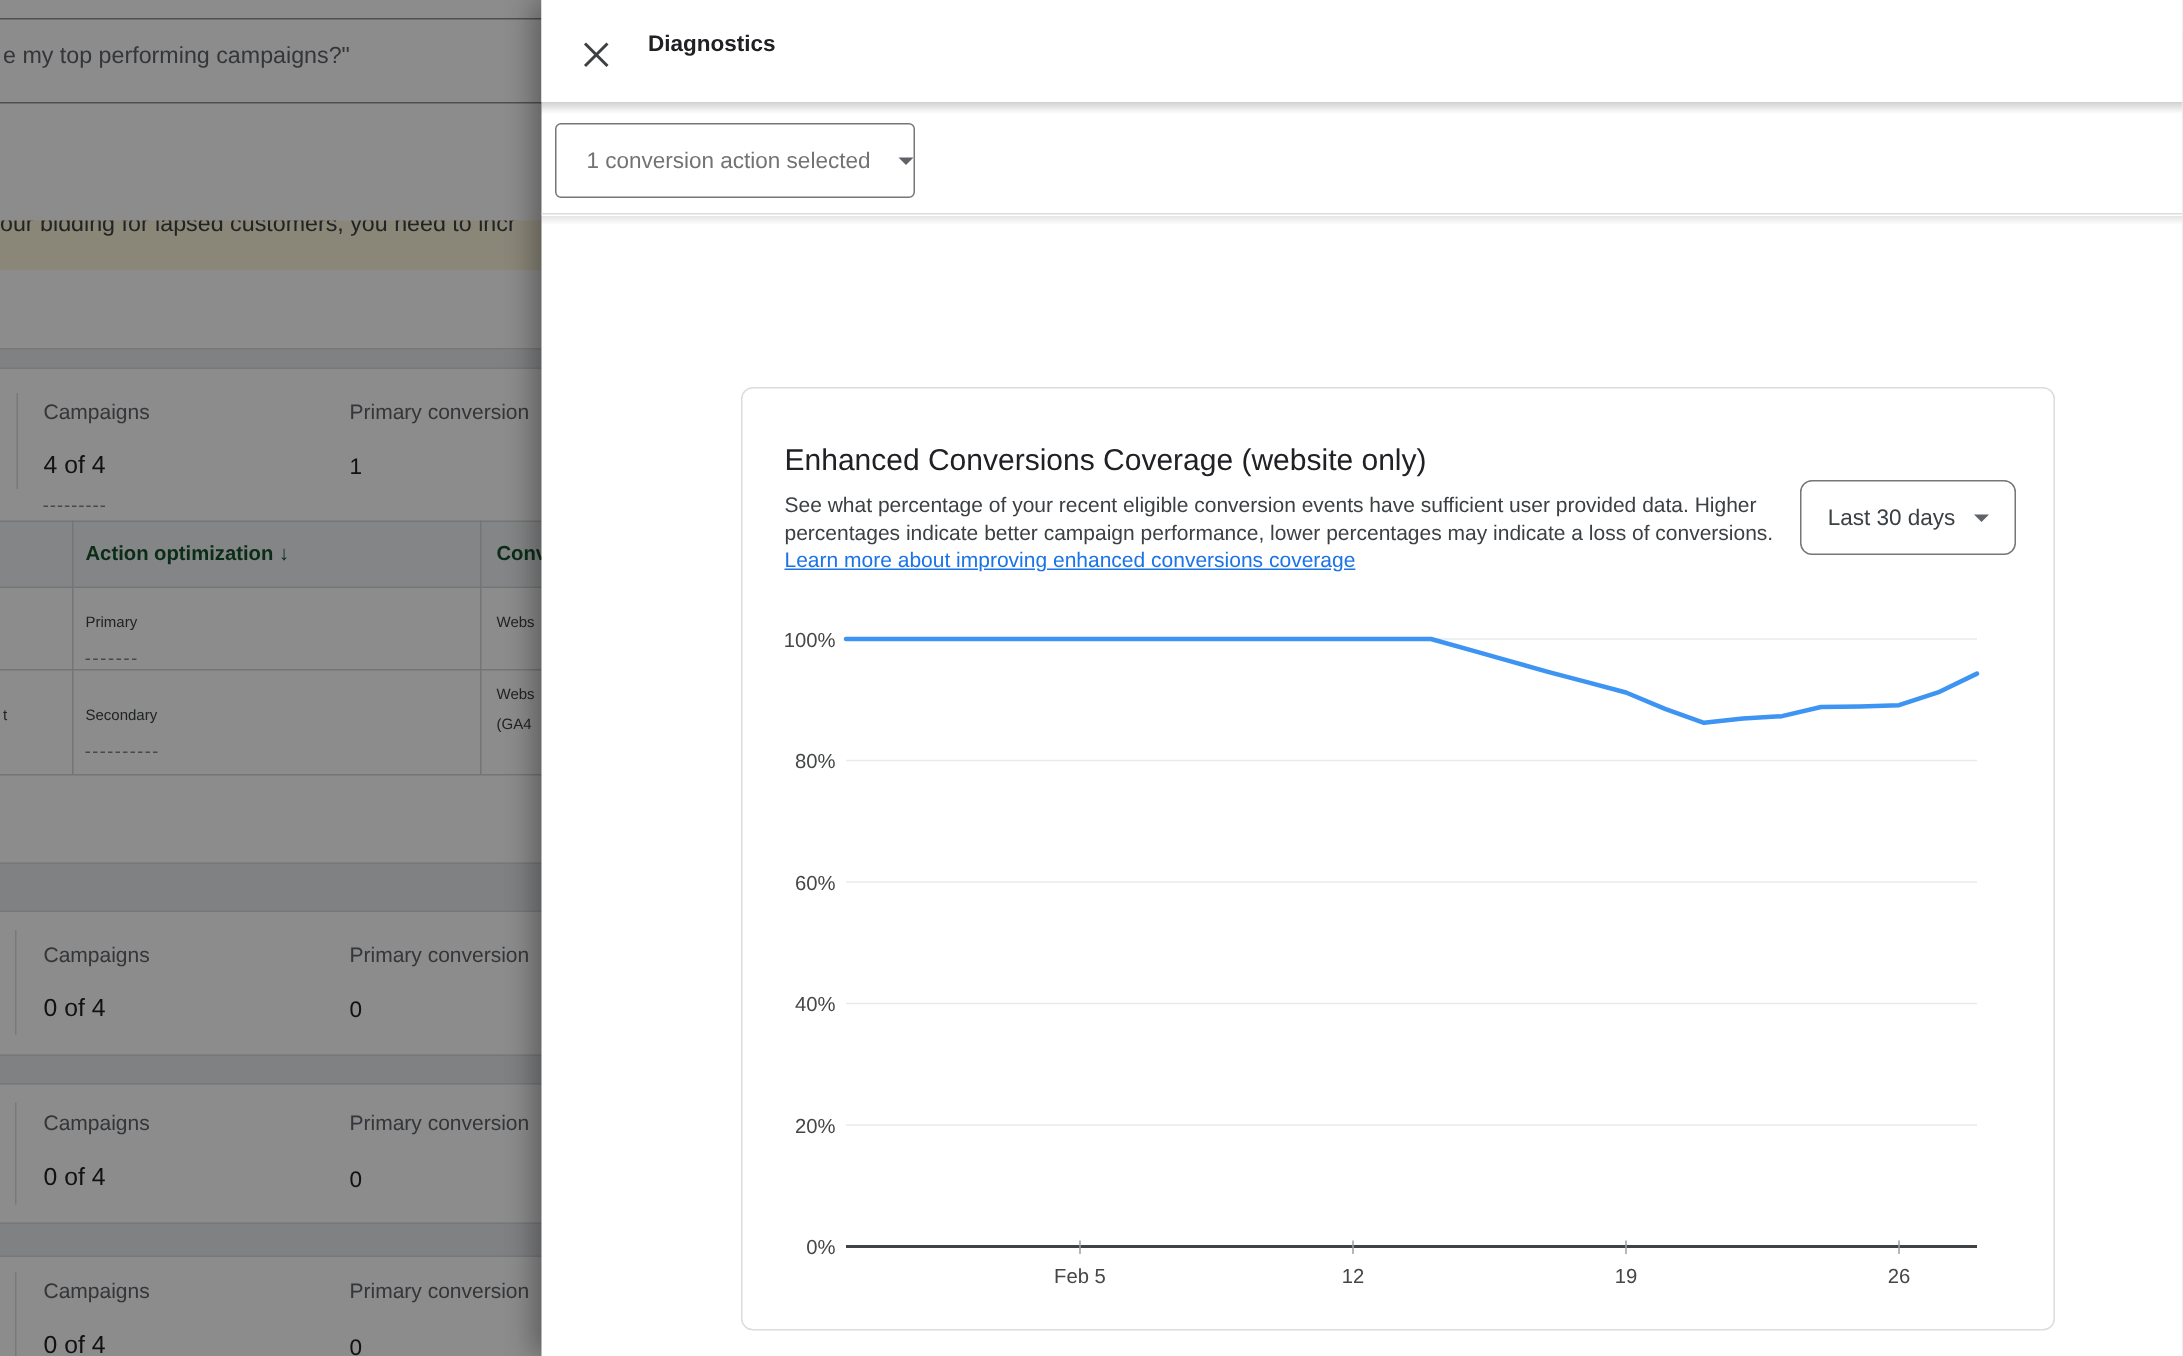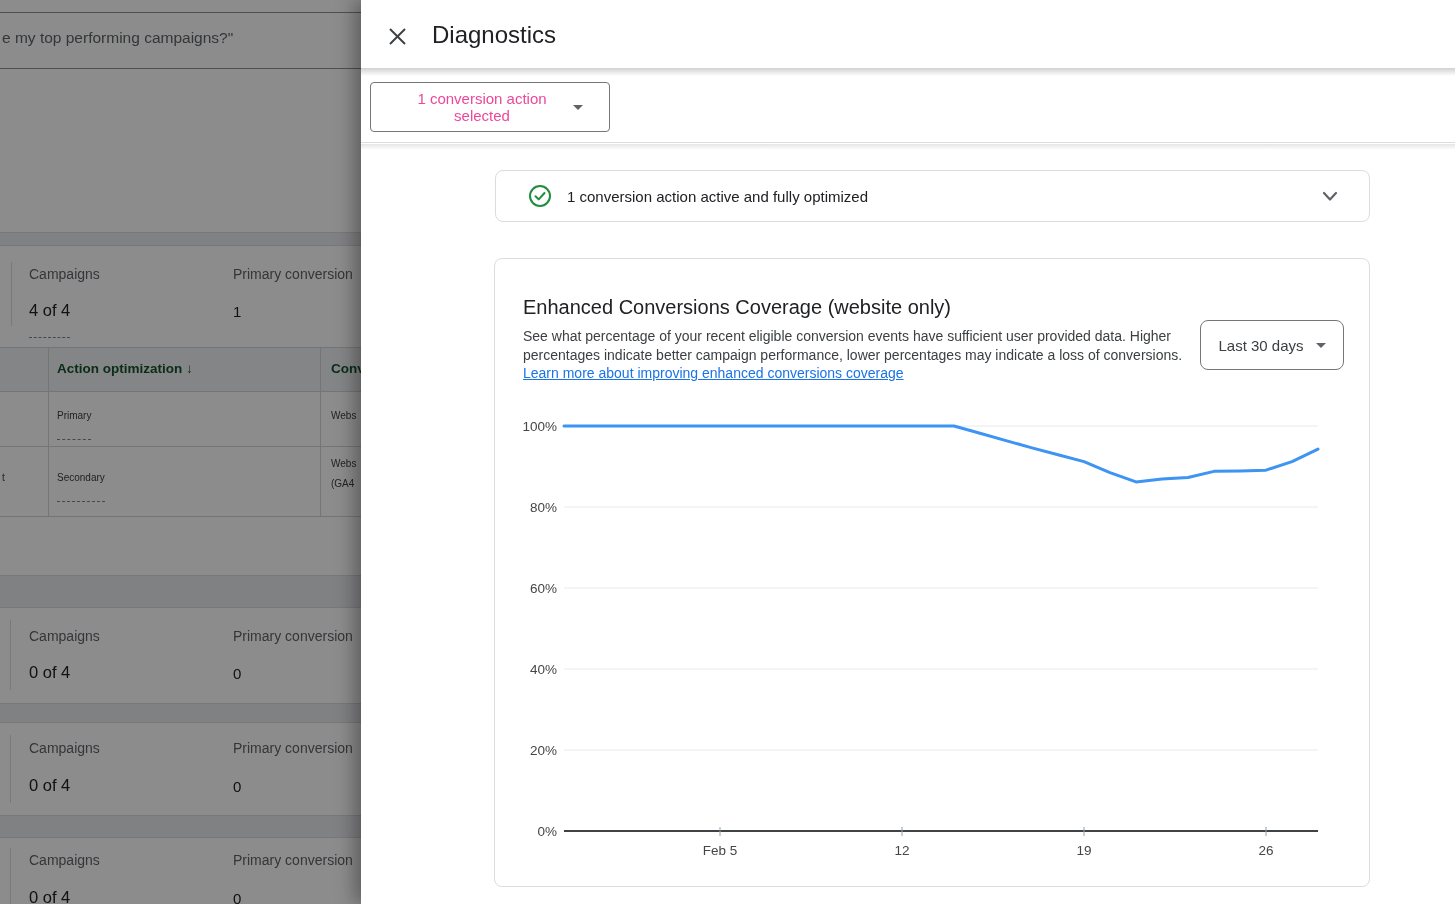--- a/index.html
+++ b/index.html
@@ -26,30 +26,30 @@
 
   
   .scrim { position:absolute; inset:0; background:rgba(0,0,0,0.45); z-index:5; }
 
   
   .panel { position:absolute; left:361px; top:0; width:1094px; height:904px; background:#fff; z-index:10;
            box-shadow:-6px 0 18px rgba(0,0,0,0.35); }
   .panel-header { position:absolute; left:0; top:0; width:100%; height:68px; background:#fff; }
   .close-btn { position:absolute; left:18px; top:18px; width:36px; height:36px; border:none; background:transparent;
                display:flex; align-items:center; justify-content:center; cursor:pointer; }
-  .panel-title { position:absolute; left:71px; top:21px; font-size:24px; font-weight:400; color:#202124; white-space:nowrap;text-align:center; }
+  .panel-title { position:absolute; left:71px; top:21px; font-size:15px; font-weight:700; color:#202124; white-space:nowrap;text-align:center; }
   .header-shadow { position:absolute; left:0; top:68px; width:100%; height:8px;
                    background:linear-gradient(to bottom, rgba(0,0,0,0.18), rgba(0,0,0,0)); pointer-events:none; }
 
   .filter-bar { position:absolute; left:0; top:68px; width:100%; height:75px; background:transparent; border-bottom:1px solid #dadce0; }
   .filter-shadow { position:absolute; left:0; top:144px; width:100%; height:6px;
                    background:linear-gradient(to bottom, rgba(0,0,0,0.10), rgba(0,0,0,0)); pointer-events:none; }
   .dropdown-btn { position:absolute; left:9px; top:14px; width:240px; height:50px; background:#fff;
                   border:1px solid #747775; border-radius:4px; display:flex; align-items:center;
-                  justify-content:space-between; padding:0 26px 0 20px; cursor:pointer; font-size:15px; color:#ec4899; }
+                  justify-content:space-between; padding:0 0 0 20px; cursor:pointer; font-size:15px; color:#737373; }
   .caret { width:0; height:0; border-left:5px solid transparent; border-right:5px solid transparent; border-top:5px solid #5f6368; }
 
   .status-card { position:absolute; left:134px; top:170px; width:875px; height:52px; background:#fff;
                  border:1px solid #dadce0; border-radius:8px; display:flex; align-items:center;
                  padding-left:32px; cursor:pointer; }
   .status-text { margin-left:15px; font-size:15px; font-weight:500; color:#202124; white-space:nowrap; }
   .status-chevron { margin-left:auto; margin-right:28px; display:flex; align-items:center; cursor:pointer; }
 
   .coverage-card { position:absolute; left:133px; top:258px; width:876px; height:629px; background:#fff;
                    border:1px solid #dadce0; border-radius:8px; }
@@ -65,20 +65,23 @@
 </head>
 <body>
 
 <div class="stage">
 
   <div class="bg">
     <div class="bg-hline" style="top:12px"></div>
     <div class="bg-prompt">e my top performing campaigns?"</div>
     <div class="bg-hline" style="top:68px"></div>
 
+    <div class="bg-highlight">
+      <span>our bidding for lapsed customers, you need to incr</span>
+    </div>
 
     <div class="band" style="top:232px;height:14px"></div>
 
     <div class="vdiv" style="left:11px;top:262px;height:64px"></div>
     <div class="sum-label" style="left:29px;top:266px">Campaigns</div>
     <div class="sum-value" style="left:29px;top:301px"><span class="dashed-u">4 of 4</span></div>
     <div class="sum-label" style="left:233px;top:266px">Primary conversion</div>
     <div class="sum-value" style="left:233px;top:303px;font-size:15px">1</div>
 
     <div class="tbl-headbg"></div>
@@ -140,32 +143,20 @@
     <div class="header-shadow"></div>
 
     <div class="filter-bar">
       <button class="dropdown-btn">
         <span>1 conversion action selected</span>
         <span class="caret"></span>
       </button>
     </div>
     <div class="filter-shadow"></div>
 
-    <div class="status-card">
-      <svg width="24" height="24" viewBox="0 0 24 24">
-        <circle cx="12" cy="12" r="10" fill="none" stroke="#1e8e3e" stroke-width="2"></circle>
-        <polyline points="7.5,12.2 10.7,15.4 16.5,9" fill="none" stroke="#1e8e3e" stroke-width="2" stroke-linecap="round" stroke-linejoin="round"></polyline>
-      </svg>
-      <span class="status-text">1 conversion action active and fully optimized</span>
-      <span class="status-chevron">
-        <svg width="22" height="22" viewBox="0 0 22 22">
-          <polyline points="5,8 11,14.5 17,8" fill="none" stroke="#5f6368" stroke-width="2.2" stroke-linecap="round" stroke-linejoin="round"></polyline>
-        </svg>
-      </span>
-    </div>
 
     <div class="coverage-card">
       <div class="cov-title">Enhanced Conversions Coverage (website only)</div>
       <div class="cov-desc">
         <span>See what percentage of your recent eligible conversion events have sufficient user provided data. Higher percentages indicate better campaign performance, lower percentages may indicate a loss of conversions. </span><a>Learn more about improving enhanced conversions coverage</a>
       </div>
       <button class="range-select">
         <span>Last 30 days</span>
         <span class="caret"></span>
       </button>

